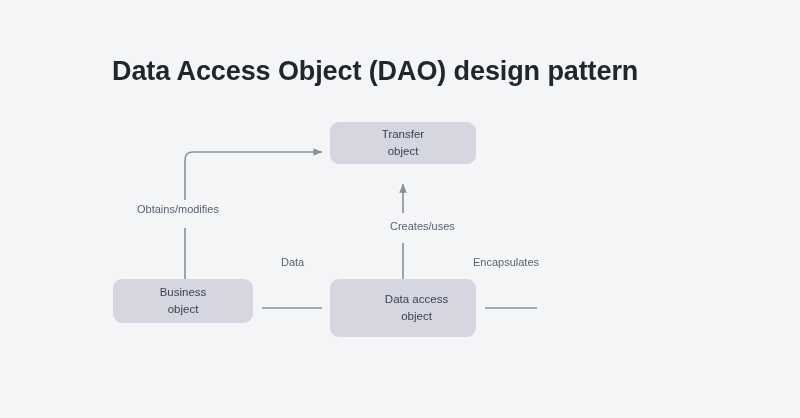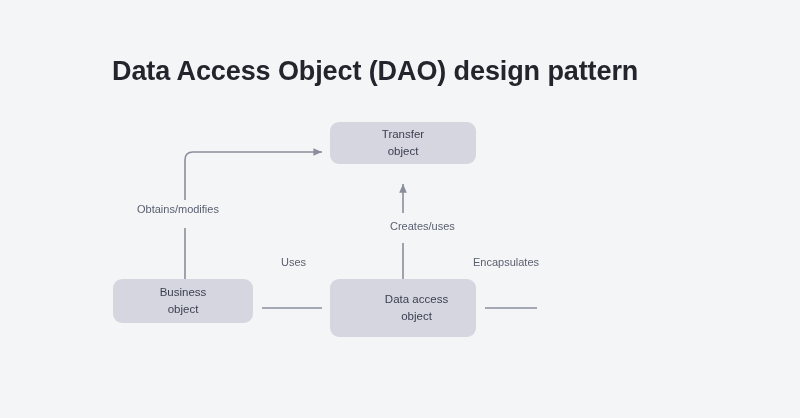--- a/index.html
+++ b/index.html
@@ -123,17 +123,17 @@
   <div class="node" id="node-dao">
     <span class="node-label">Data access
 object</span>
   </div>
 
 
   <div class="edge-label" id="label-obtains">Obtains/modifies</div>
 
   <div class="edge-label" id="label-creates">Creates/uses</div>
 
-  <div class="edge-label" id="label-uses">Uses</div>
+  <div class="edge-label" id="label-uses">Data</div>
 
   <div class="edge-label" id="label-encaps">Encapsulates</div>
 
 </div>
 
 </body></html>

